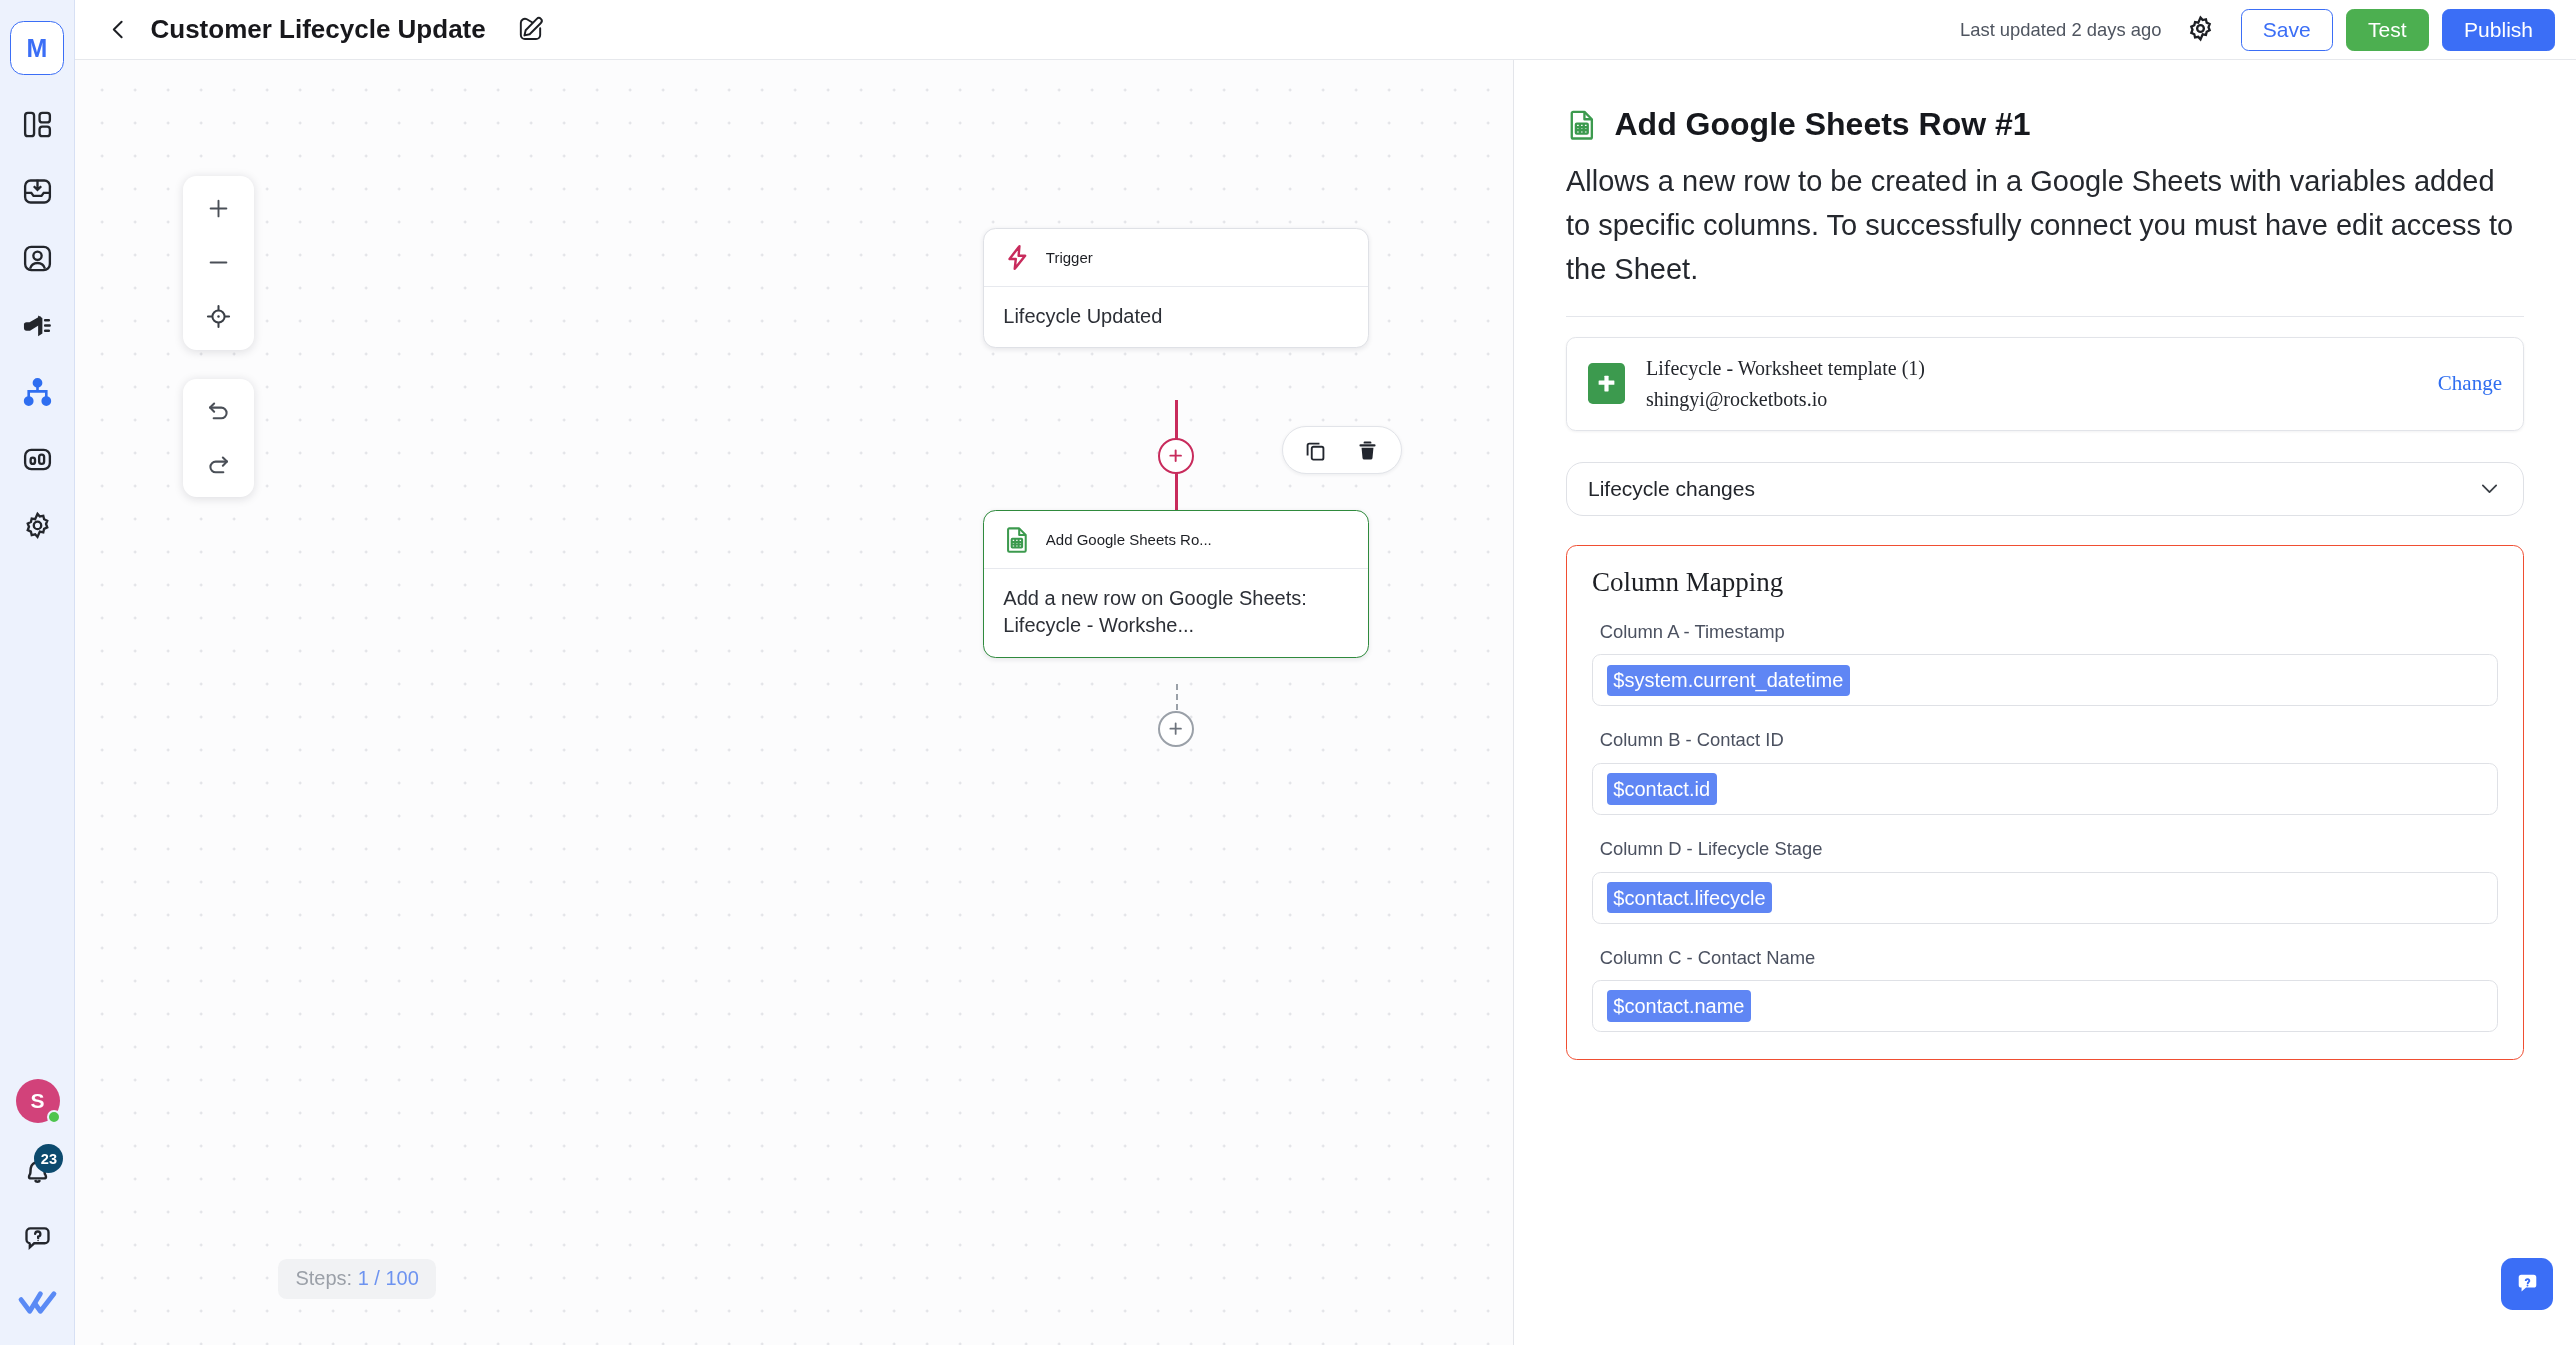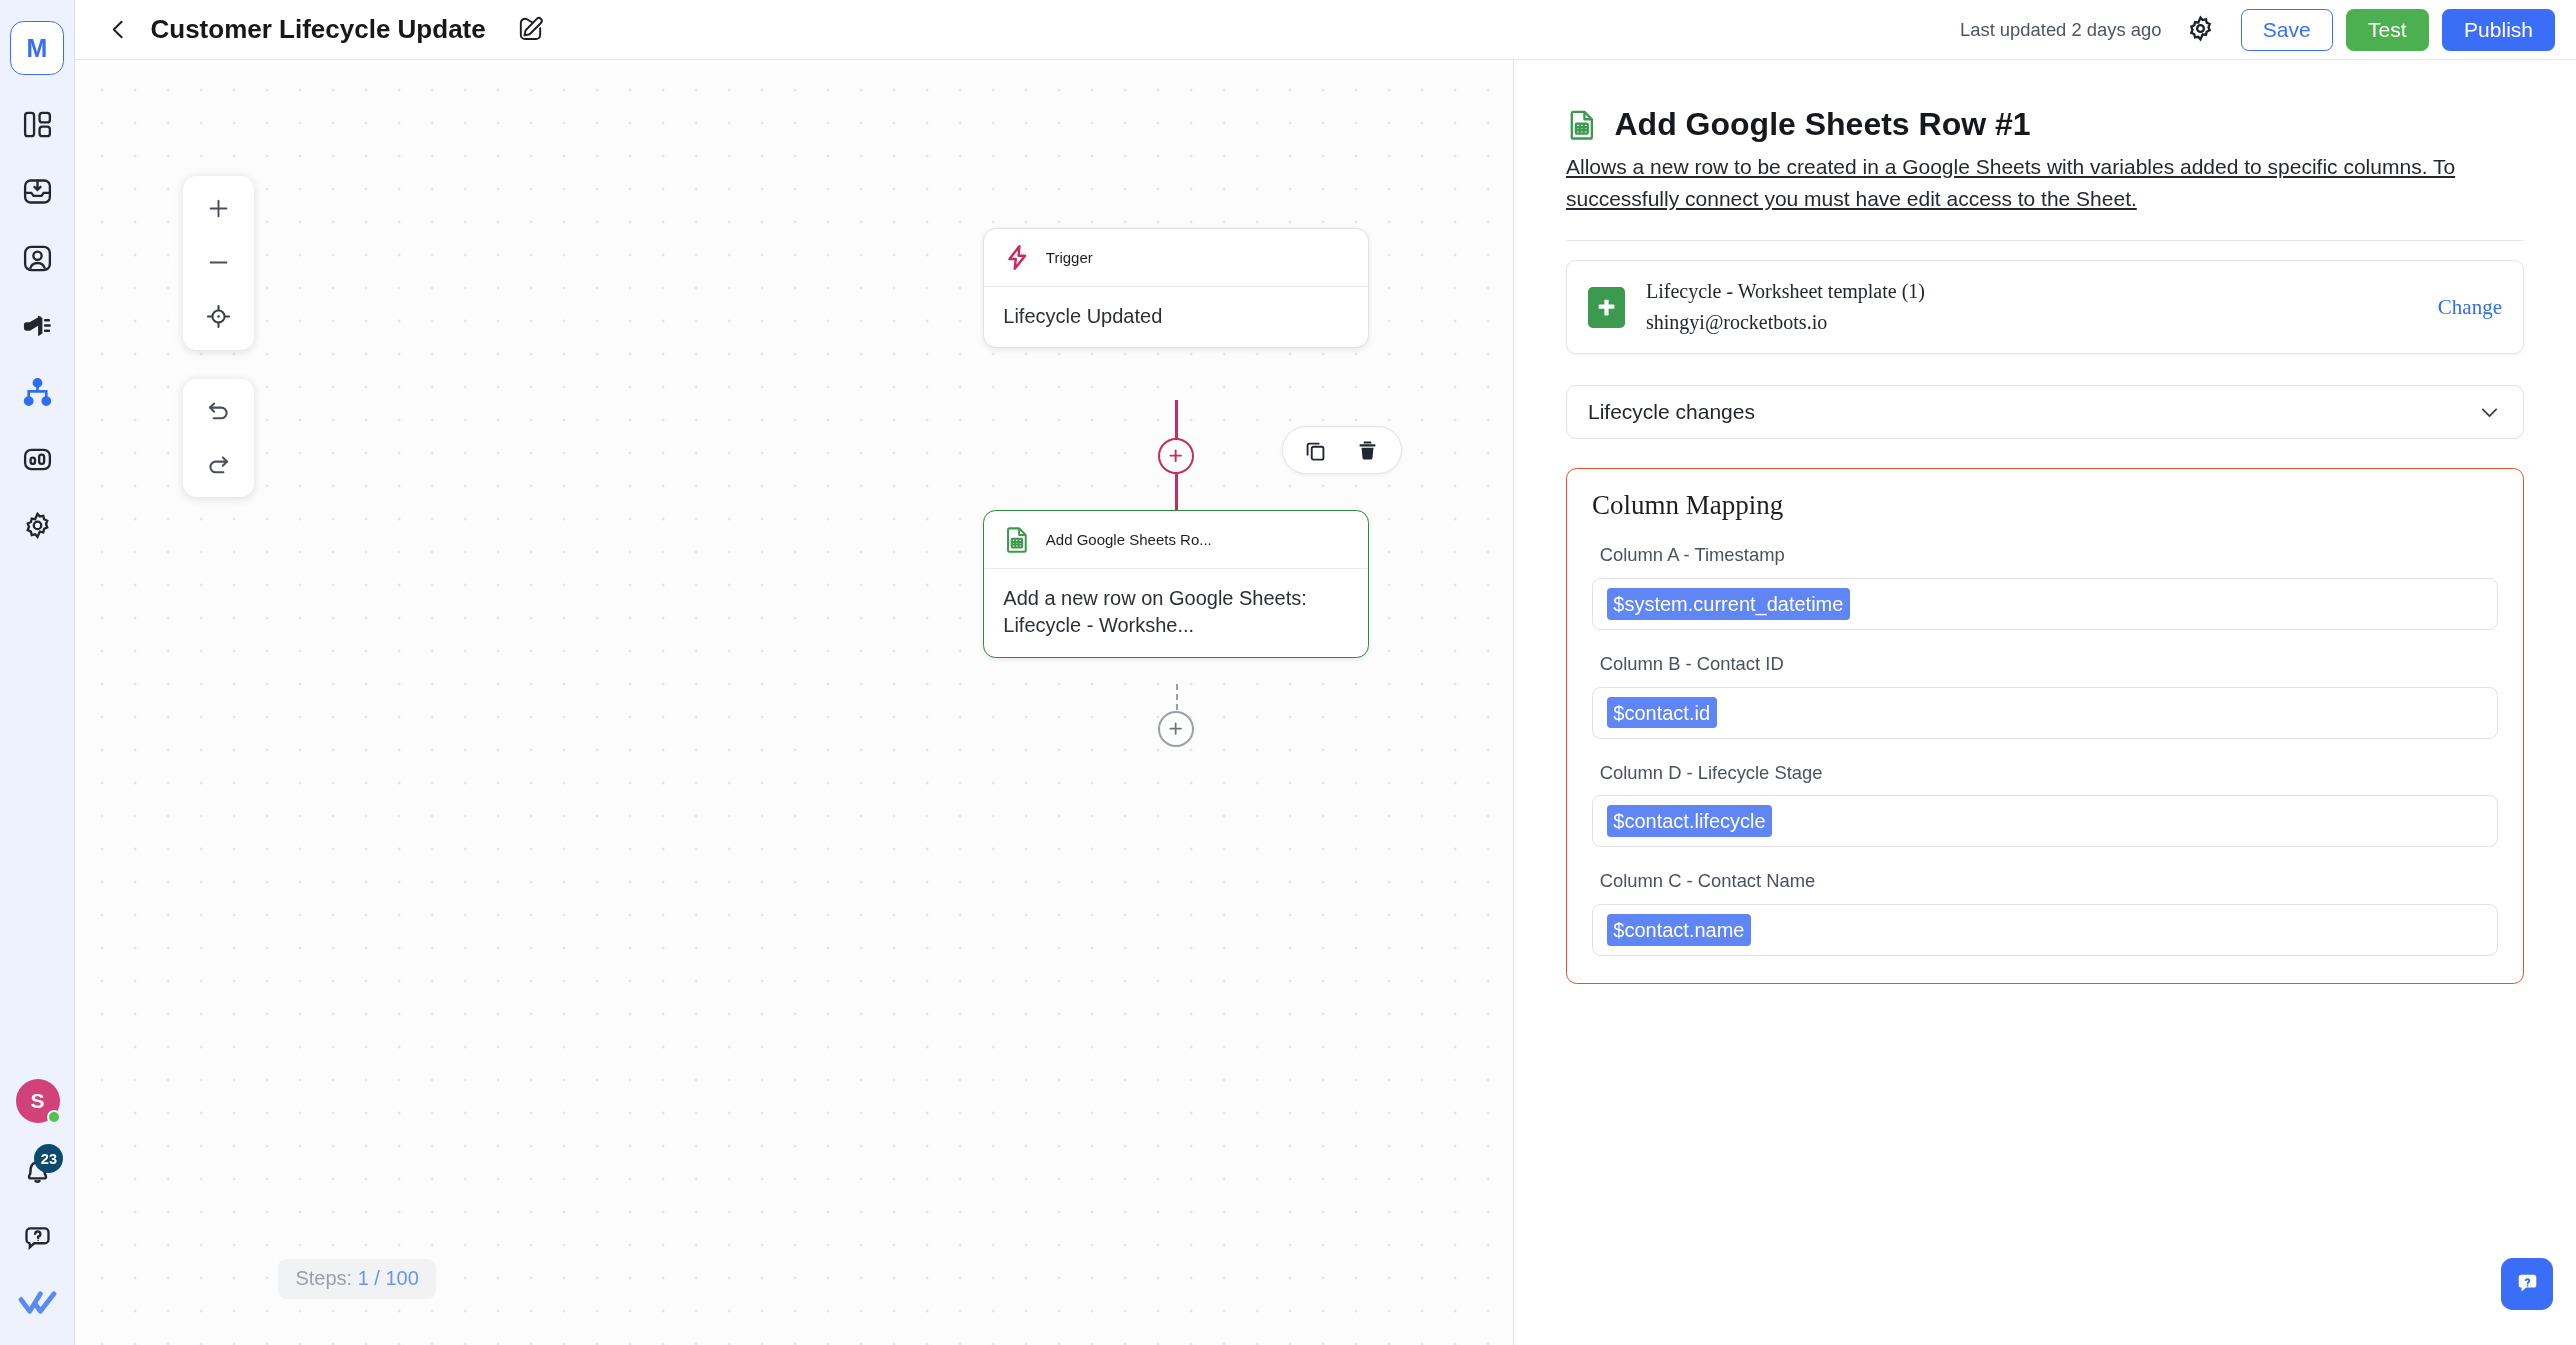--- a/index.html
+++ b/index.html
@@ -187,22 +187,22 @@
     position: relative;
   }
   .panel-title-row { display: flex; align-items: center; gap: 15.5px; }
   .panel-title { font-size: 32px; font-weight: 700; color: #16181d; }
   .panel-link {
     margin-top: 21px;
     font-size: 20px; color: #2f6ef0;
     display: flex; align-items: center; gap: 9.7px;
   }
   .panel-desc {
-    margin-top: 8px;
-    font-size: 21px; color: #25282e; line-height: 1.52; text-decoration: underline;
+    margin-top: 16px;
+    font-size: 29px; color: #25282e; line-height: 1.52;
   }
   .hr { margin-top: 25px; height: 1px; background: #e4e6eb; }
 
   .account-card {
     margin-top: 19.3px;
     border: 1.4px solid #e2e4e9; border-radius: 9.7px;
     box-shadow: 0 1px 2.9px rgba(20,25,40,.06);
     padding: 19.3px 21px;
     display: flex; align-items: center; gap: 21px; font-family: Liberation Serif, serif;
   }
@@ -214,21 +214,21 @@
     flex: 0 0 37px;
   }
   .acct-text { flex: 1; }
   .acct-name { font-size: 20px; color: #23262c; }
   .acct-mail { font-size: 20px; color: #23262c; margin-top: 7.7px; }
   .acct-change { font-size: 21px; color: #2f6ef0; white-space: nowrap; }
 
   .select-box {
     margin-top: 31px;
     height: 54px;
-    border: 1.4px solid #dfe1e6; border-radius: 10px;
+    border: 1.4px solid #dfe1e6; border-radius: 17px;
     display: flex; align-items: center; justify-content: space-between;
     padding: 0 21px;
     font-size: 21px; color: #23262c;
   }
 
   .mapping-card {
     margin-top: 29px;
     border: 1.9px solid #f04e32; border-radius: 10.6px;
     padding: 21px 25px 27px 25px;
   }

